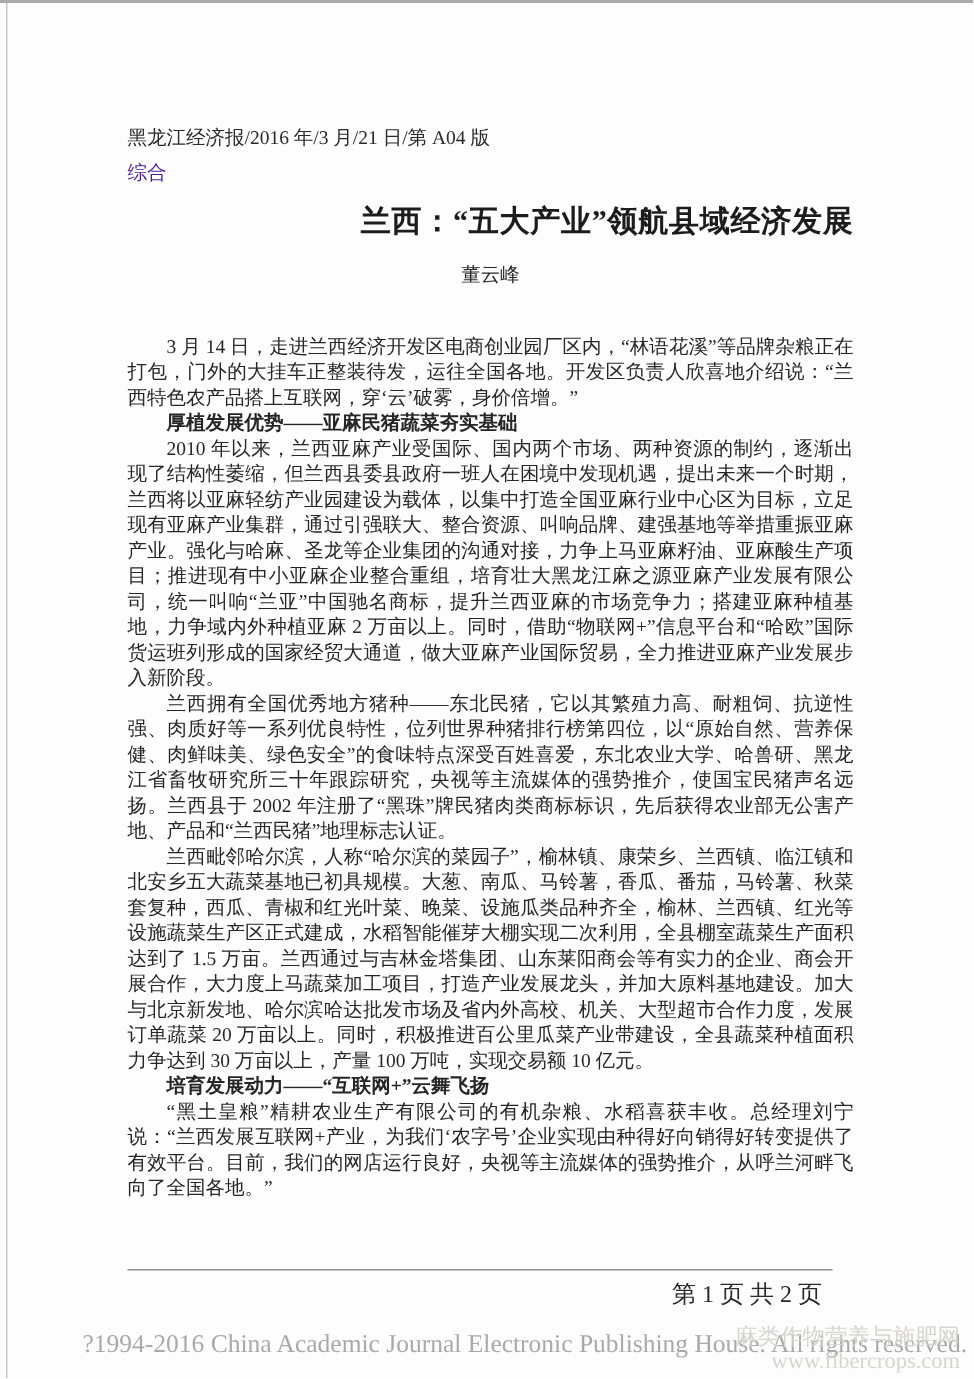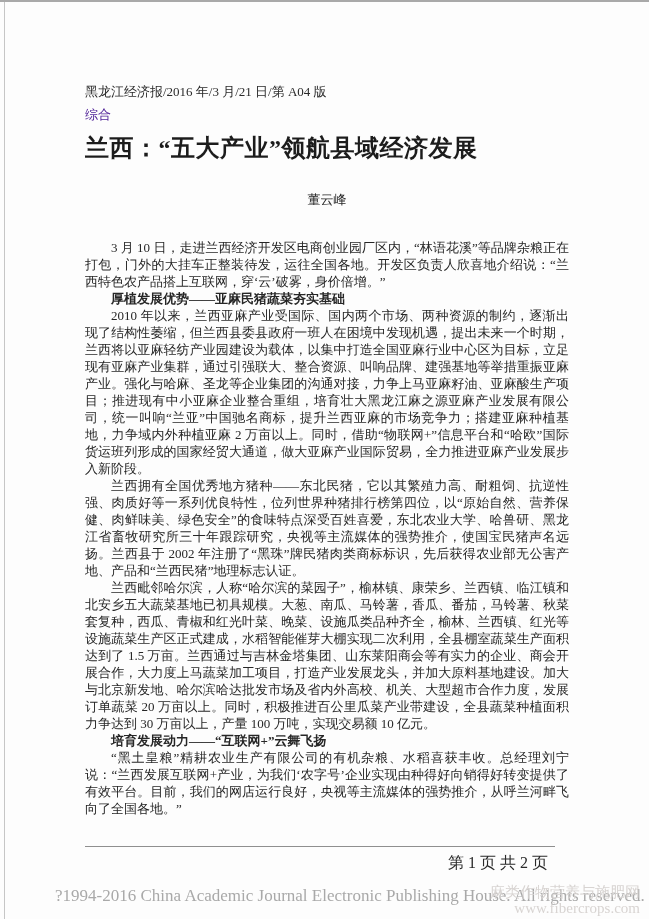--- a/index.html
+++ b/index.html
@@ -20,29 +20,29 @@
     position: absolute; top: 2px; left: 4px;
     width: 1px; height: 917px; background: #c6c6c6;
   }
   .content {
     position: absolute; left: 85px; top: 84px; width: 484px;
   }
   .source-line { font-size: 13px; line-height: 16px; color: #2a2a2a; }
   .section-label { font-size: 13px; line-height: 16px; margin-top: 7px; color: #4c1d95; }
   .article-title {
     margin-top: 13px;
-    text-align: left;
-    font-size: 24px;
+    text-align: right;
+    font-size: 20px;
     line-height: 24px;
     font-weight: bold;
     color: #1c1c1c;
     letter-spacing: 0.5px;
   }
   .article-author {
-    margin-top: 32px;
+    margin-top: 15px;
     text-align: center;
     font-size: 13px;
     line-height: 16px;
   }
   .article { margin-top: 31px; }
   .para, .subhead {
     margin: 0;
     font-size: 13px;
     line-height: 17px;
     text-align: justify;
@@ -81,21 +81,21 @@
   <div class="left-edge"></div>
 
   <div class="content">
     <div class="source-line">黑龙江经济报/2016 年/3 月/21 日/第 A04 版</div>
     <div class="section-label">综合</div>
 
     <div class="article-title">兰西：“五大产业”领航县域经济发展</div>
     <div class="article-author">董云峰</div>
 
     <div class="article">
-      <p class="para">3 月 10 日，走进兰西经济开发区电商创业园厂区内，“林语花溪”等品牌杂粮正在打包，门外的大挂车正整装待发，运往全国各地。开发区负责人欣喜地介绍说：“兰西特色农产品搭上互联网，穿‘云’破雾，身价倍增。”</p>
+      <p class="para">3 月 14 日，走进兰西经济开发区电商创业园厂区内，“林语花溪”等品牌杂粮正在打包，门外的大挂车正整装待发，运往全国各地。开发区负责人欣喜地介绍说：“兰西特色农产品搭上互联网，穿‘云’破雾，身价倍增。”</p>
       <p class="subhead">厚植发展优势——亚麻民猪蔬菜夯实基础</p>
       <p class="para">2010 年以来，兰西亚麻产业受国际、国内两个市场、两种资源的制约，逐渐出现了结构性萎缩，但兰西县委县政府一班人在困境中发现机遇，提出未来一个时期，兰西将以亚麻轻纺产业园建设为载体，以集中打造全国亚麻行业中心区为目标，立足现有亚麻产业集群，通过引强联大、整合资源、叫响品牌、建强基地等举措重振亚麻产业。强化与哈麻、圣龙等企业集团的沟通对接，力争上马亚麻籽油、亚麻酸生产项目；推进现有中小亚麻企业整合重组，培育壮大黑龙江麻之源亚麻产业发展有限公司，统一叫响“兰亚”中国驰名商标，提升兰西亚麻的市场竞争力；搭建亚麻种植基地，力争域内外种植亚麻 2 万亩以上。同时，借助“物联网+”信息平台和“哈欧”国际货运班列形成的国家经贸大通道，做大亚麻产业国际贸易，全力推进亚麻产业发展步入新阶段。</p>
       <p class="para">兰西拥有全国优秀地方猪种——东北民猪，它以其繁殖力高、耐粗饲、抗逆性强、肉质好等一系列优良特性，位列世界种猪排行榜第四位，以“原始自然、营养保健、肉鲜味美、绿色安全”的食味特点深受百姓喜爱，东北农业大学、哈兽研、黑龙江省畜牧研究所三十年跟踪研究，央视等主流媒体的强势推介，使国宝民猪声名远扬。兰西县于 2002 年注册了“黑珠”牌民猪肉类商标标识，先后获得农业部无公害产地、产品和“兰西民猪”地理标志认证。</p>
       <p class="para">兰西毗邻哈尔滨，人称“哈尔滨的菜园子”，榆林镇、康荣乡、兰西镇、临江镇和北安乡五大蔬菜基地已初具规模。大葱、南瓜、马铃薯，香瓜、番茄，马铃薯、秋菜套复种，西瓜、青椒和红光叶菜、晚菜、设施瓜类品种齐全，榆林、兰西镇、红光等设施蔬菜生产区正式建成，水稻智能催芽大棚实现二次利用，全县棚室蔬菜生产面积达到了 1.5 万亩。兰西通过与吉林金塔集团、山东莱阳商会等有实力的企业、商会开展合作，大力度上马蔬菜加工项目，打造产业发展龙头，并加大原料基地建设。加大与北京新发地、哈尔滨哈达批发市场及省内外高校、机关、大型超市合作力度，发展订单蔬菜 20 万亩以上。同时，积极推进百公里瓜菜产业带建设，全县蔬菜种植面积力争达到 30 万亩以上，产量 100 万吨，实现交易额 10 亿元。</p>
       <p class="subhead">培育发展动力——“互联网+”云舞飞扬</p>
       <p class="para">“黑土皇粮”精耕农业生产有限公司的有机杂粮、水稻喜获丰收。总经理刘宁说：“兰西发展互联网+产业，为我们‘农字号’企业实现由种得好向销得好转变提供了有效平台。目前，我们的网店运行良好，央视等主流媒体的强势推介，从呼兰河畔飞向了全国各地。”</p>
 
     </div>
   </div>
 

